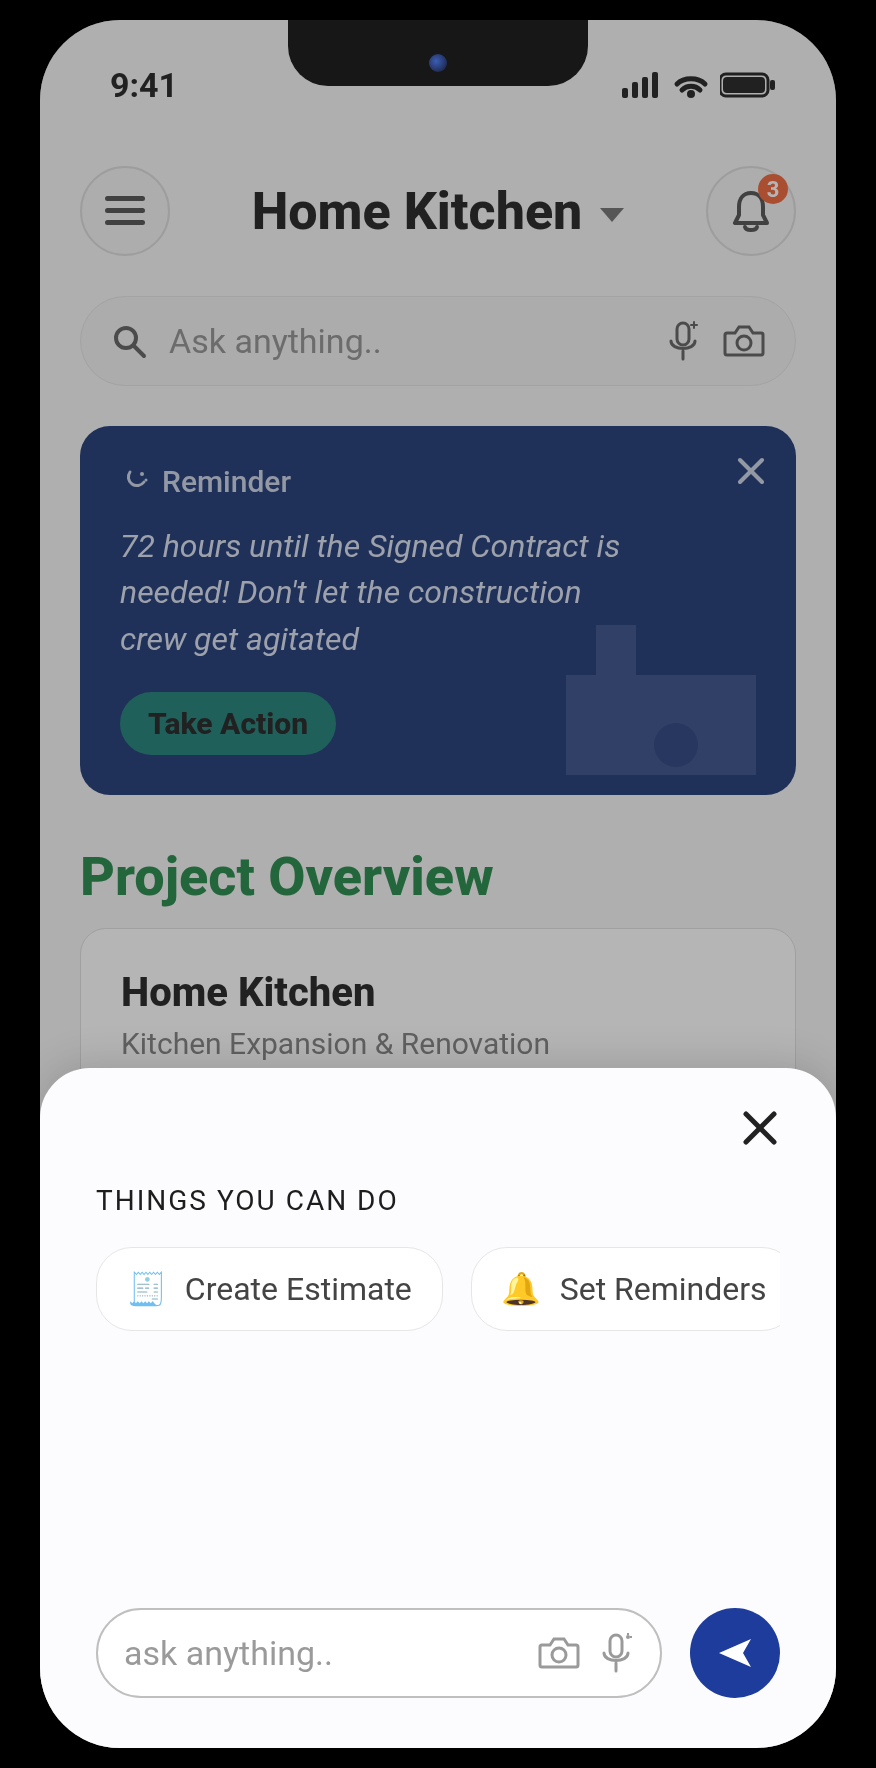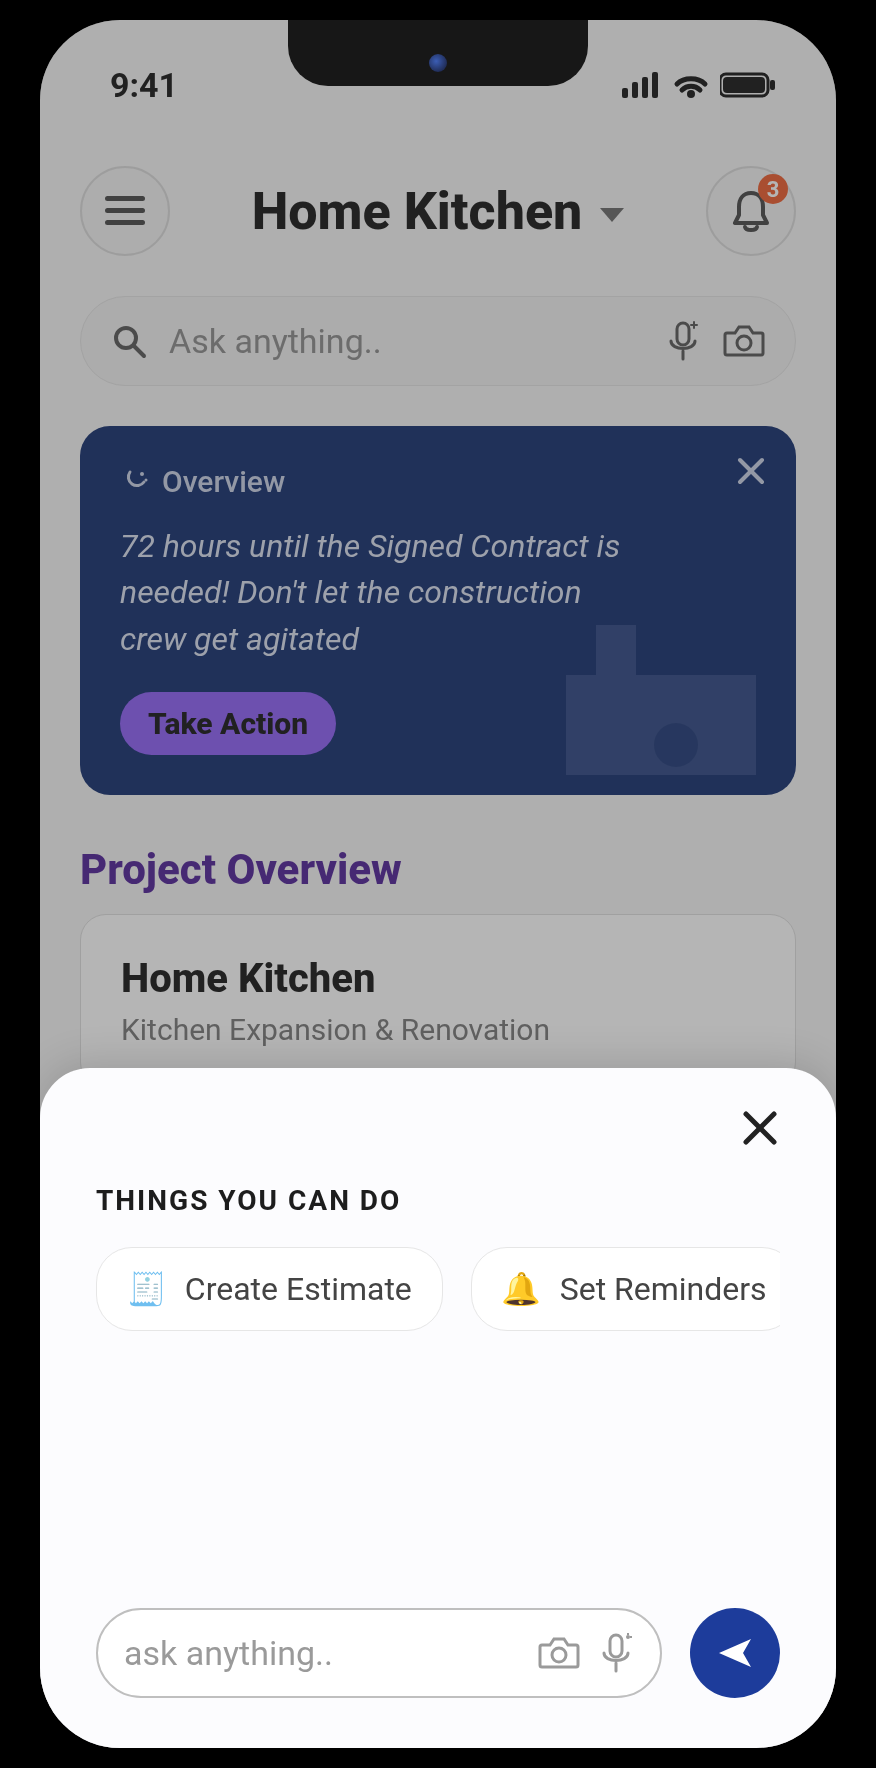--- a/index.html
+++ b/index.html
@@ -162,38 +162,38 @@
     margin-top: 24px;
     font-size: 32px;
     line-height: 1.45;
     color:#d8dfef;
     max-width: 520px;
     font-style: italic;
   }
   .reminder-action {
     margin-top: 30px;
     display:inline-block;
-    background:#8b5cf6;
+    background:#0f766e;
     color:#111;
     font-weight:800;
     font-size:30px;
     padding: 14px 28px;
     border-radius: 40px;
   }
   .reminder-illus {
     position:absolute;
     right: 30px; bottom: 20px;
     opacity:.35;
   }
 
   .section-title {
     margin: 50px 40px 20px 40px;
-    font-size: 42px;
+    font-size: 54px;
     font-weight: 800;
-    color:#4c1d95;
+    color:#15803d;
   }
 
   .overview-card {
     margin: 20px 40px 0 40px;
     border-radius: 26px;
     border:1px solid #ddd;
     background:#fff;
     padding: 40px 40px;
   }
   .overview-title { font-size:40px; font-weight:800; color:#111; }
@@ -225,21 +225,21 @@
   .sheet-close {
     position:absolute;
     top:40px; right:56px;
     color:#222;
     cursor:pointer;
   }
   .sheet-heading {
     margin-top: 70px;
     font-size: 28px;
     letter-spacing: 2px;
-    font-weight: 700;
+    font-weight: 400;
     color:#1d1d1d;
   }
   .chip-row {
     margin-top: 30px;
     display:flex;
     gap: 28px;
     overflow:hidden;
     padding-bottom:4px;
   }
   .chip {
@@ -368,21 +368,21 @@
         </svg>
       </div>
 
       <div class="reminder-card">
         <div class="reminder-head">
           <svg width="28" height="28" viewBox="0 0 28 28">
             <path d="M10 4 A8 8 0 1 0 24 14" stroke="#c8d1e6" stroke-width="3" fill="none" stroke-linecap="round"></path>
             <circle cx="22" cy="6" r="2" fill="#c8d1e6"></circle>
             <circle cx="26" cy="12" r="1.5" fill="#c8d1e6"></circle>
           </svg>
-          <span>Overview</span>
+          <span>Reminder</span>
         </div>
         <div class="reminder-close">
           <svg width="30" height="30" viewBox="0 0 30 30">
             <line x1="4" y1="4" x2="26" y2="26" stroke="#c8d1e6" stroke-width="4" stroke-linecap="round"></line>
             <line x1="26" y1="4" x2="4" y2="26" stroke="#c8d1e6" stroke-width="4" stroke-linecap="round"></line>
           </svg>
         </div>
         <div class="reminder-body">72 hours until the Signed Contract is needed! Don't let the construction crew get agitated</div>
         <div class="reminder-action">Take Action</div>
 

